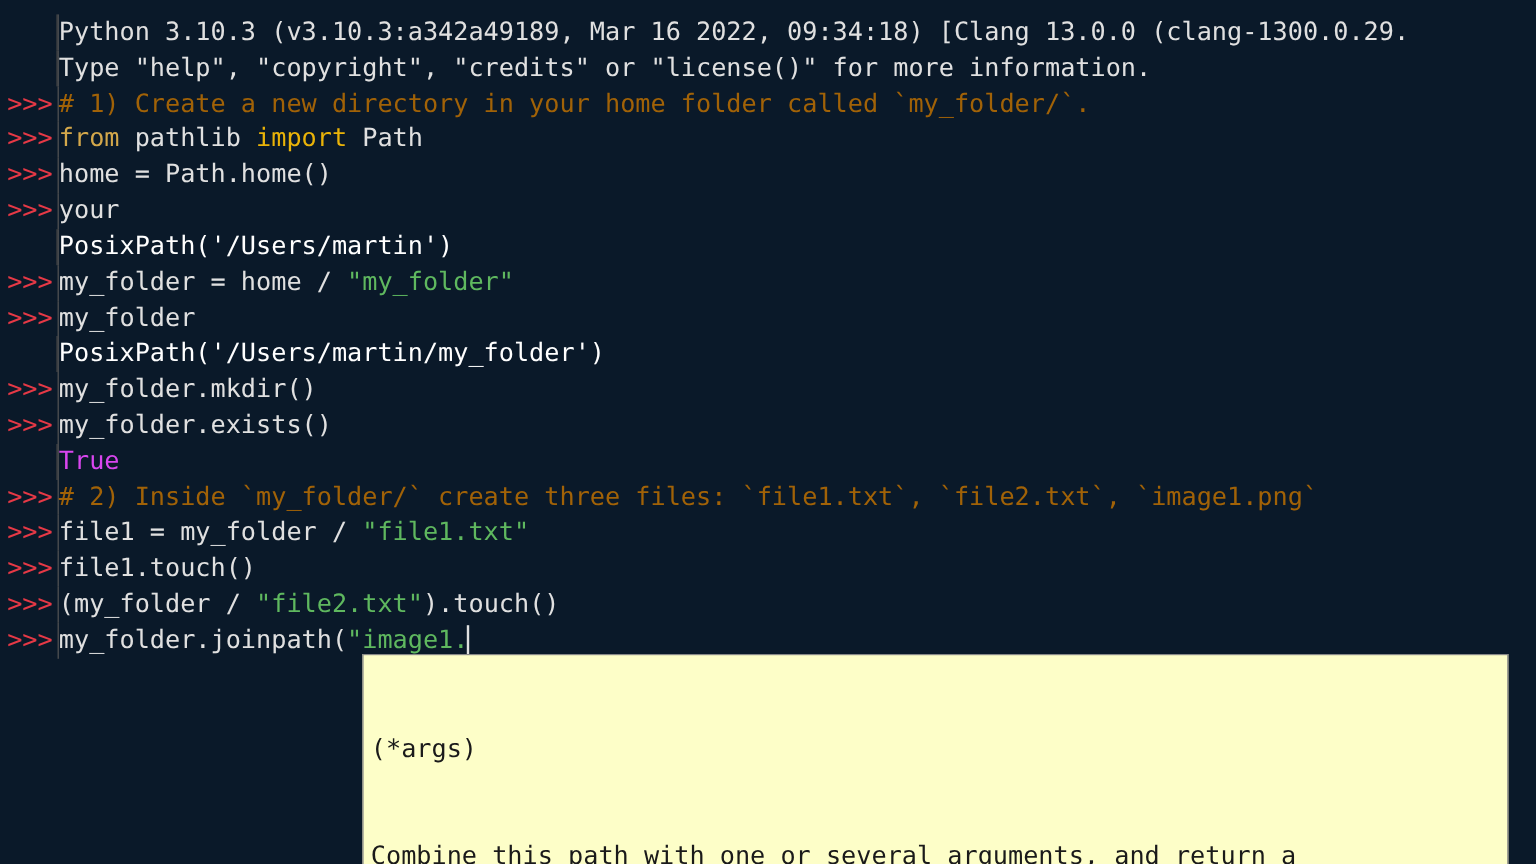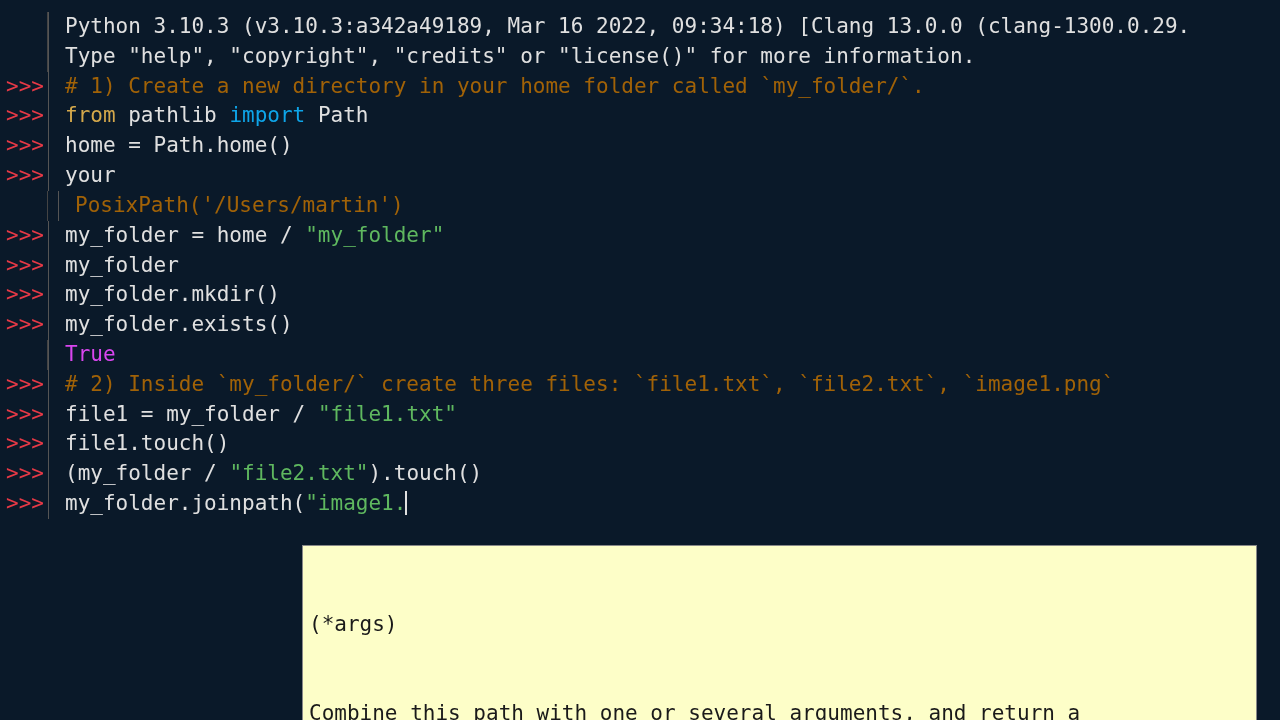--- a/index.html
+++ b/index.html
@@ -32,29 +32,29 @@
     width: 48px;
     flex-shrink: 0;
     border-right: 1px solid #444;
     margin-right: 0;
   }
   .content {
     padding-left: 0;
   }
   .border-left {
     border-left: 1px solid #555;
-    padding-left: 16px;
+    padding-left: 0;
   }
   .header-text { color: #e0e0e0; }
   .comment { color: #a16207; }
   .kw-from { color: #d4a84b; }
-  .kw-import { color: #0ea5e9; }
+  .kw-import { color: #eab308; }
   .default-text { color: #e0e0e0; }
   .string { color: #5fb85f; }
-  .result-yellow { color: #a16207; margin-left: 10px; }
+  .result-yellow { color: #ffffff; }
   .bool { color: #d946ef; }
   .cursor {
     display: inline-block;
     width: 2px;
     height: 24px;
     background: #e0e0e0;
     vertical-align: text-bottom;
     margin-left: -1px;
   }
   .tooltip {
@@ -114,20 +114,24 @@
   <div class="line">
     <span class="prompt">&gt;&gt;&gt; </span>
     <span class="content border-left"><span class="default-text">my_folder = home / </span><span class="string">"my_folder"</span></span>
   </div>
 
   <div class="line">
     <span class="prompt">&gt;&gt;&gt; </span>
     <span class="content border-left default-text">my_folder</span>
   </div>
 
+  <div class="line">
+    <span class="gutter"></span>
+    <span class="content border-left result-yellow">PosixPath('/Users/martin/my_folder')</span>
+  </div>
 
   <div class="line">
     <span class="prompt">&gt;&gt;&gt; </span>
     <span class="content border-left default-text">my_folder.mkdir()</span>
   </div>
 
   <div class="line">
     <span class="prompt">&gt;&gt;&gt; </span>
     <span class="content border-left default-text">my_folder.exists()</span>
   </div>

